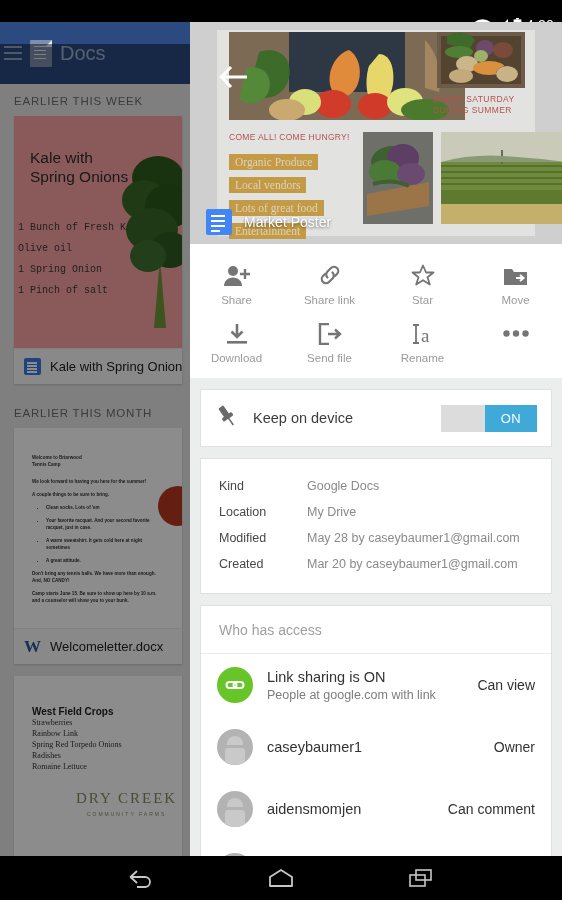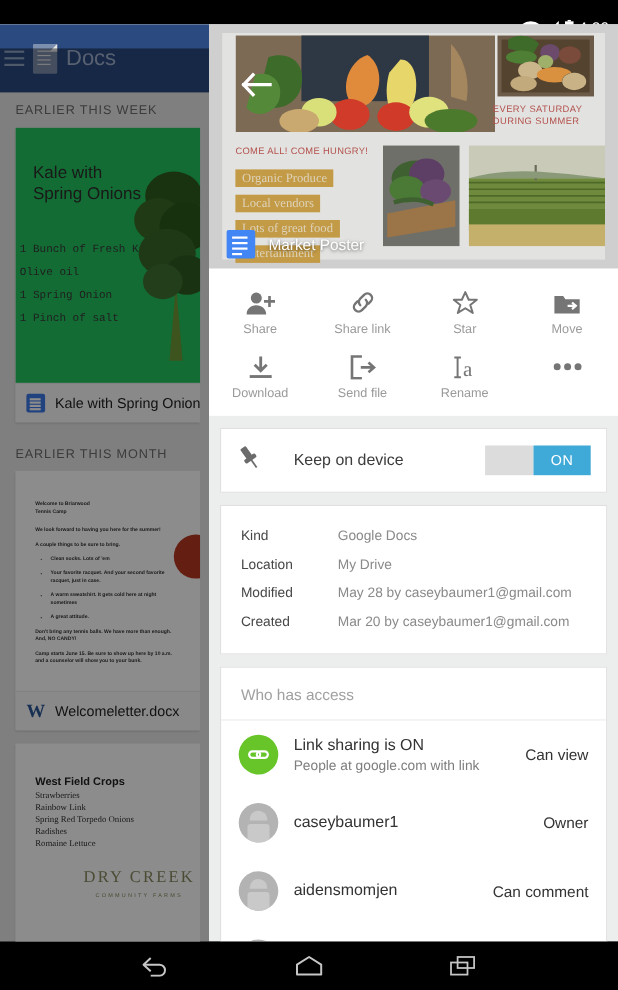--- a/index.html
+++ b/index.html
@@ -46,21 +46,21 @@
   }
 
   .sec-header {
     font-size: 11.5px; color: #6d6d6d; letter-spacing: .8px;
     padding: 11px 0 9px 14px;
   }
   .bg-card {
     background: #fbfbfb; margin: 0 8px 12px 14px; overflow: hidden;
     box-shadow: 0 1px 2px rgba(0,0,0,.18);
   }
-  .bg-thumb { position: relative; overflow: hidden; background: #22c55e; }
+  .bg-thumb { position: relative; overflow: hidden; background: #fca5a5; }
   .bg-footer {
     display: flex; align-items: center; gap: 9px;
     padding: 9px 10px; background: #fafafa; border-top: 1px solid #ececec;
   }
   .bg-footer .fname { font-size: 13px; color: #222; white-space: nowrap; }
 
   .mini-doc-ic { width: 17px; height: 17px; background: #3b78e7; border-radius: 2px;
     position: relative; flex: none; }
   .mini-doc-ic i { position: absolute; left: 3px; right: 4px; height: 1.6px; background: #fff; }
   .mini-w-ic { width: 17px; font: bold 17px "Liberation Serif", serif; color: #2b5797;
@@ -99,21 +99,21 @@
   }
 
   
   #panel {
     position: absolute; top: 22px; left: 190px; width: 372px; height: 834px;
     background: #eceded; overflow: hidden;
   }
 
   
   #preview { position: relative; height: 222px; background: #cfcfcf;
-    padding: 8px 12px; }
+    padding: 8px 27px; }
   .poster { position: relative; width: 100%; height: 100%; background: #e2e2e0; }
   .ph-hero { position: absolute; left: 12px; top: 2px; width: 236px; height: 88px;
     overflow: hidden; }
   .ph-crate { position: absolute; right: 10px; top: 2px; width: 88px; height: 56px;
     overflow: hidden; }
   .ph-sat { position: absolute; right: 6px; top: 64px; width: 96px;
     color: #b4524e; font-size: 8.5px; line-height: 11px; letter-spacing: .4px; }
   .ph-come { position: absolute; left: 12px; top: 102px; color: #b4524e;
     font-size: 8.5px; letter-spacing: .3px; }
   .ph-tags { position: absolute; left: 12px; top: 122px; }
@@ -138,21 +138,21 @@
   .act-row { display: flex; }
   .act { flex: 1; display: flex; flex-direction: column; align-items: center;
     gap: 7px; padding: 9px 0 6px; cursor: pointer; }
   .act .lbl { font-size: 11.5px; color: #9a9a9a; }
   .act .ic { height: 24px; display: flex; align-items: flex-end; }
 
   
   .card { background: #fff; margin: 11px 10px; border: 1px solid #e0e0e0; }
   #keep-row { display: flex; align-items: center; padding: 14px 14px; }
   #keep-row .pin { width: 30px; flex: none; }
-  #keep-row .lbl { font-size: 14.5px; color: #3c3c3c; margin-left: 22px; flex: 1; }
+  #keep-row .lbl { font-size: 14.5px; color: #3c3c3c; margin-left: 8px; flex: 1; }
   .switch { display: flex; width: 96px; height: 27px; cursor: pointer; }
   .switch .track { flex: 1; background: #dcdcdc; }
   .switch .thumb { width: 52px; background: #3fa9d8; color: #fff; font-size: 13px;
     display: flex; align-items: center; justify-content: center; letter-spacing: .5px; }
 
   #meta { padding: 14px 0 16px; }
   .meta-row { display: flex; padding: 6px 0 6px 18px; }
   .meta-row .k { width: 88px; font-size: 12.5px; color: #474747; }
   .meta-row .v { font-size: 12.5px; color: #8a8a8a; }
 

